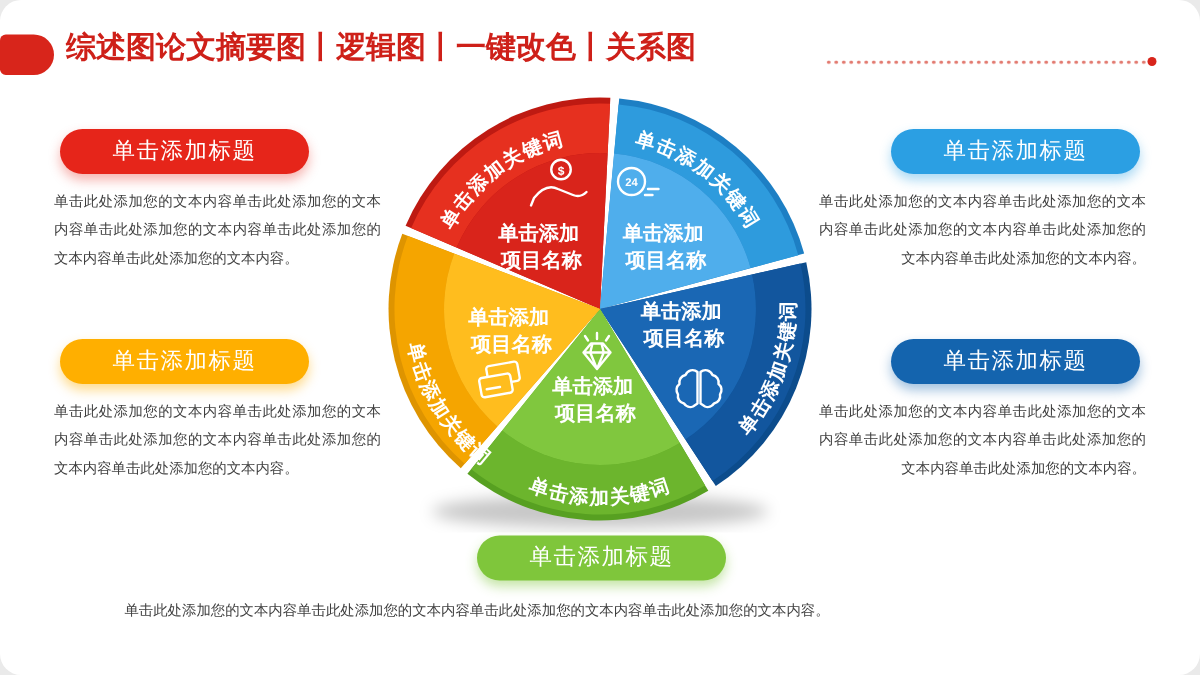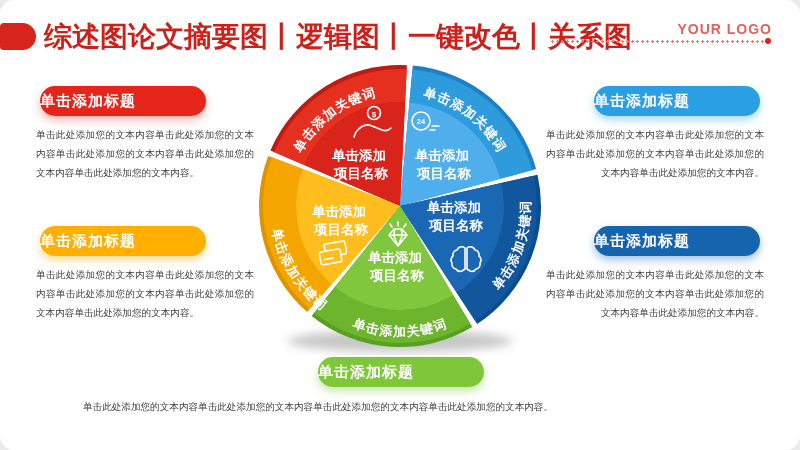--- a/index.html
+++ b/index.html
@@ -1,30 +1,30 @@
 <!DOCTYPE html>
 <html><head>
 <meta charset="utf-8">
 <style>
   html,body{margin:0;padding:0;}
   body{width:800px;height:450px;background:#eaeaea;font-family:"Liberation Sans",sans-serif;}
   .slide{position:absolute;left:0;top:0;width:800px;height:450px;background:#ffffff;border-radius:14px;overflow:hidden;}
 
   
   .title-tab{position:absolute;left:0;top:23px;width:36px;height:27px;background:#D8251B;border-radius:4px 14px 14px 4px;}
-  .slide-title{position:absolute;left:44px;top:18px;font-size:28px;font-weight:900;color:#CE2019;white-space:nowrap;}
+  .slide-title{position:absolute;left:44px;top:18px;font-size:20px;font-weight:900;color:#CE2019;white-space:nowrap;}
   .logo{position:absolute;right:28px;top:21px;font-size:14px;font-weight:700;color:#E0625B;letter-spacing:1px;}
   .dotline{position:absolute;left:550px;top:40px;width:214px;height:3px;
     background-image:radial-gradient(circle,#E27A70 1px,transparent 1.3px);
     background-size:5px 3px;background-repeat:repeat-x;}
   .dotline-end{position:absolute;left:765px;top:38px;width:6px;height:6px;border-radius:50%;background:#D8251B;}
 
   
   .pill{position:absolute;width:166px;height:30px;border-radius:16px;color:#fff;
-    font-size:15px;font-weight:700;line-height:30px;letter-spacing:1px;}
+    font-size:15px;font-weight:400;text-align:center;line-height:30px;letter-spacing:1px;}
   .pill-tl{left:40px;top:86px;background:#E6251A;box-shadow:0 4px 8px rgba(230,37,26,.35);}
   .pill-bl{left:40px;top:226px;background:#FFAF00;box-shadow:0 4px 8px rgba(255,175,0,.45);}
   .pill-tr{left:594px;top:86px;background:#2B9FE3;box-shadow:0 4px 8px rgba(43,159,227,.4);}
   .pill-br{left:594px;top:226px;background:#1464AE;box-shadow:0 4px 8px rgba(20,100,174,.4);}
   .pill-bc{left:318px;top:357px;background:#7FC63B;box-shadow:0 4px 8px rgba(127,198,59,.45);}
 
   
   .para{position:absolute;width:218px;font-size:9.6px;line-height:1.97;color:#3f3f3f;
     text-align:justify;}
   .p-tl{left:36px;top:126px;text-align-last:left;}
@@ -40,21 +40,20 @@
   .ic{stroke:#ffffff;stroke-width:1.6;fill:none;stroke-linecap:round;stroke-linejoin:round;}
   .ictext{fill:#ffffff;stroke:none;font-weight:700;text-anchor:middle;}
 </style>
 </head>
 <body>
 
 <div class="slide">
 
   <div class="title-tab"></div>
   <div class="slide-title">综述图论文摘要图丨逻辑图丨一键改色丨关系图</div>
-  <div class="logo">YOUR LOGO</div>
   <div class="dotline"></div>
   <div class="dotline-end"></div>
 
   <div class="pill pill-tl">单击添加标题</div>
   <div class="para p-tl">单击此处添加您的文本内容单击此处添加您的文本内容单击此处添加您的文本内容单击此处添加您的文本内容单击此处添加您的文本内容。</div>
 
   <div class="pill pill-tr">单击添加标题</div>
   <div class="para p-tr">单击此处添加您的文本内容单击此处添加您的文本内容单击此处添加您的文本内容单击此处添加您的文本内容单击此处添加您的文本内容。</div>
 
   <div class="pill pill-bl">单击添加标题</div>

